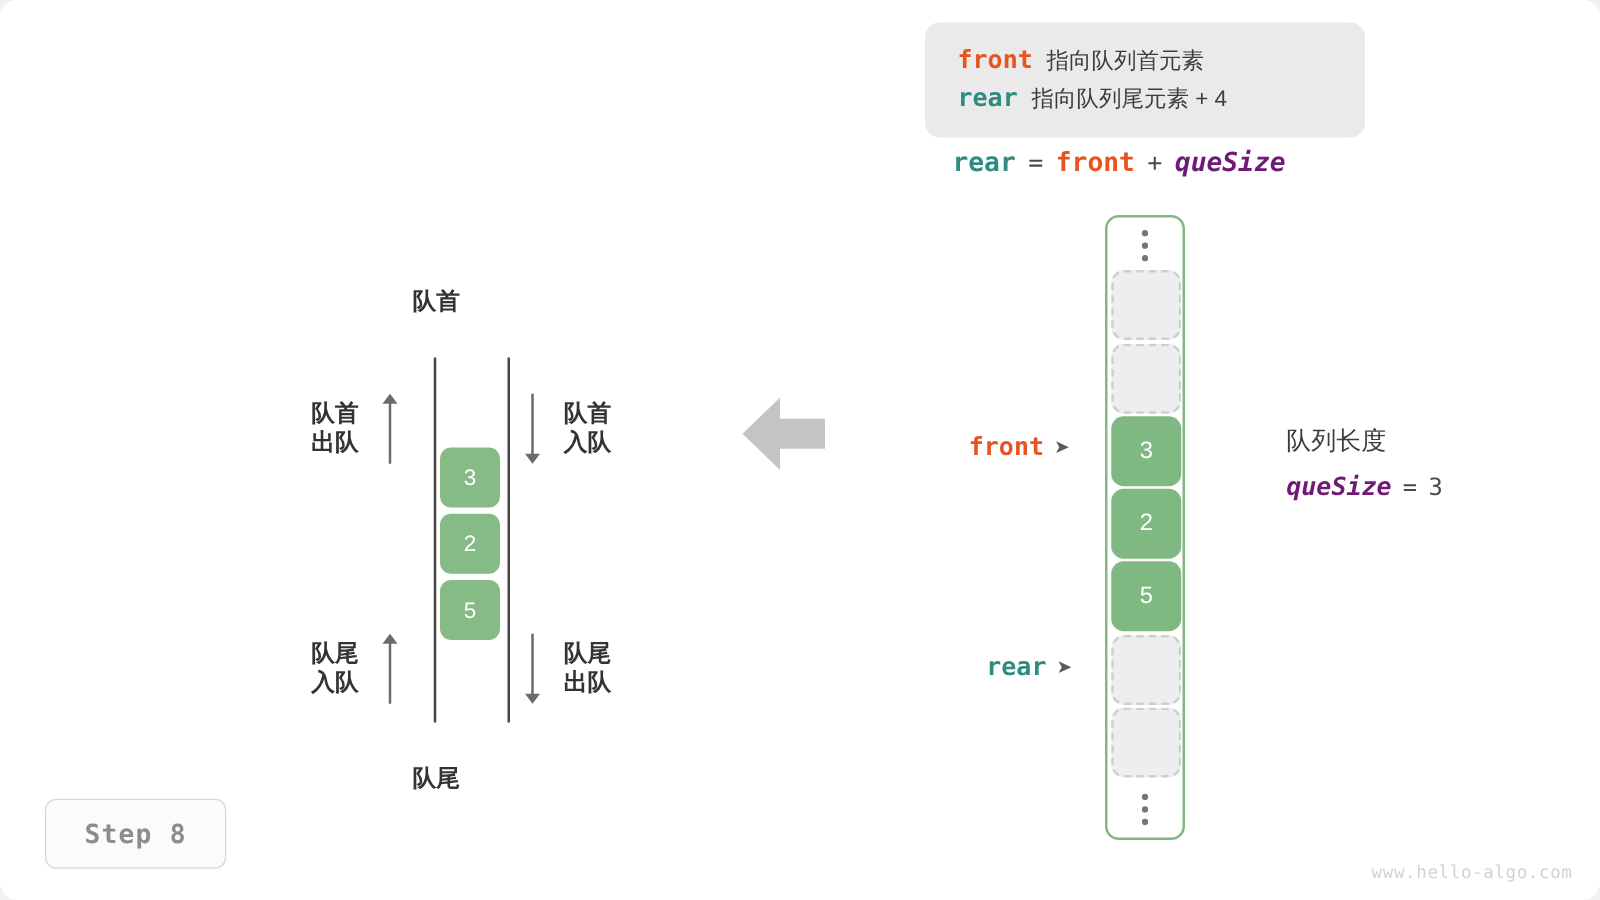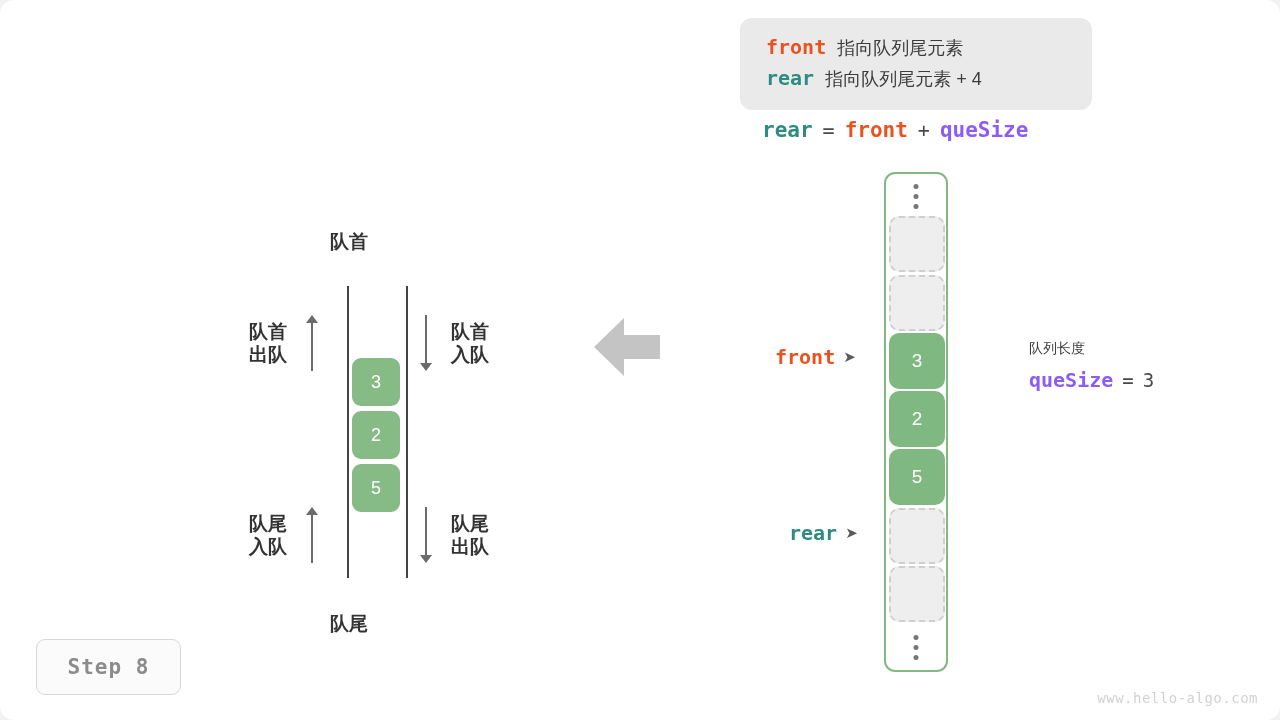--- a/index.html
+++ b/index.html
@@ -47,21 +47,21 @@
     font-size: 20px;
   }
   .legend-desc {
     font-size: 18px;
     color: #3c3c3c;
     margin-left: 11px;
     font-family: "Liberation Sans", sans-serif;
   }
   .c-front { color: #e8531f; }
   .c-rear  { color: #2d8c7f; }
-  .c-size  { color: #8b5cf6; }
+  .c-size  { color: #701a75; font-style: italic; }
 
   
   #formula-line {
     left: 762px;
     top: 118px;
     display: flex;
     align-items: baseline;
     gap: 10px;
   }
   #formula-line .mono-b { font-size: 21px; }
@@ -141,21 +141,21 @@
     font-family: "DejaVu Sans", sans-serif;
   }
 
   
   #size-note {
     left: 1029px;
     top: 337px;
     line-height: 1.62;
   }
   #size-note .sn-title {
-    font-size: 14px;
+    font-size: 20px;
     color: #3c3c3c;
   }
   #size-note .sn-eq {
     display: flex;
     align-items: baseline;
     gap: 9px;
     margin-top: 4px;
   }
   #size-note .sn-eq .mono-b { font-size: 20px; }
   #size-note .sn-eq .op {
@@ -282,21 +282,21 @@
   }
 </style>
 </head>
 <body>
 
 <div id="canvas">
 
   <div class="abs" id="legend-box">
     <div class="legend-row">
       <span class="mono-b c-front">front</span>
-      <span class="legend-desc">指向队列尾元素</span>
+      <span class="legend-desc">指向队列首元素</span>
     </div>
     <div class="legend-row">
       <span class="mono-b c-rear">rear</span>
       <span class="legend-desc">指向队列尾元素 + 4</span>
     </div>
   </div>
 
   <div class="abs" id="formula-line">
     <span class="mono-b c-rear">rear</span>
     <span class="op">=</span>

